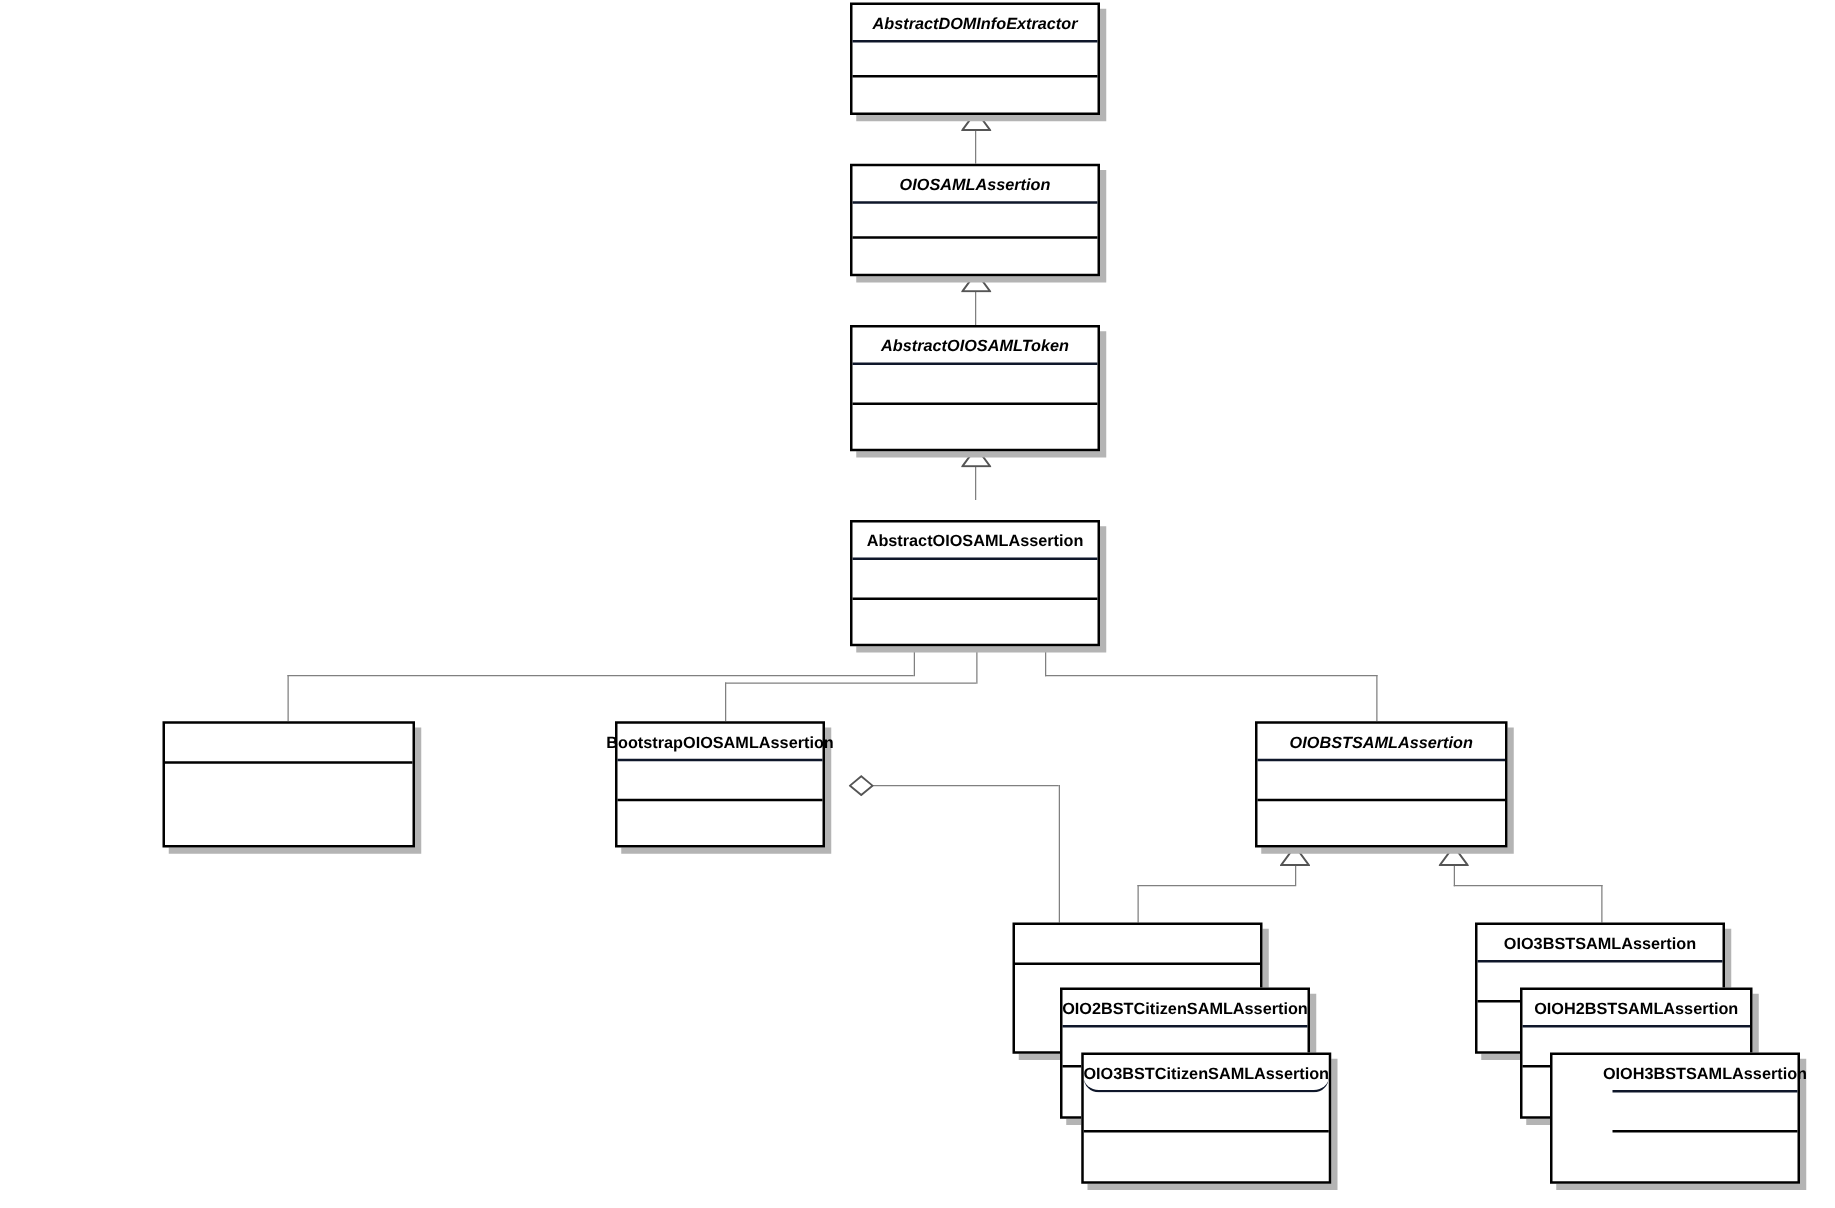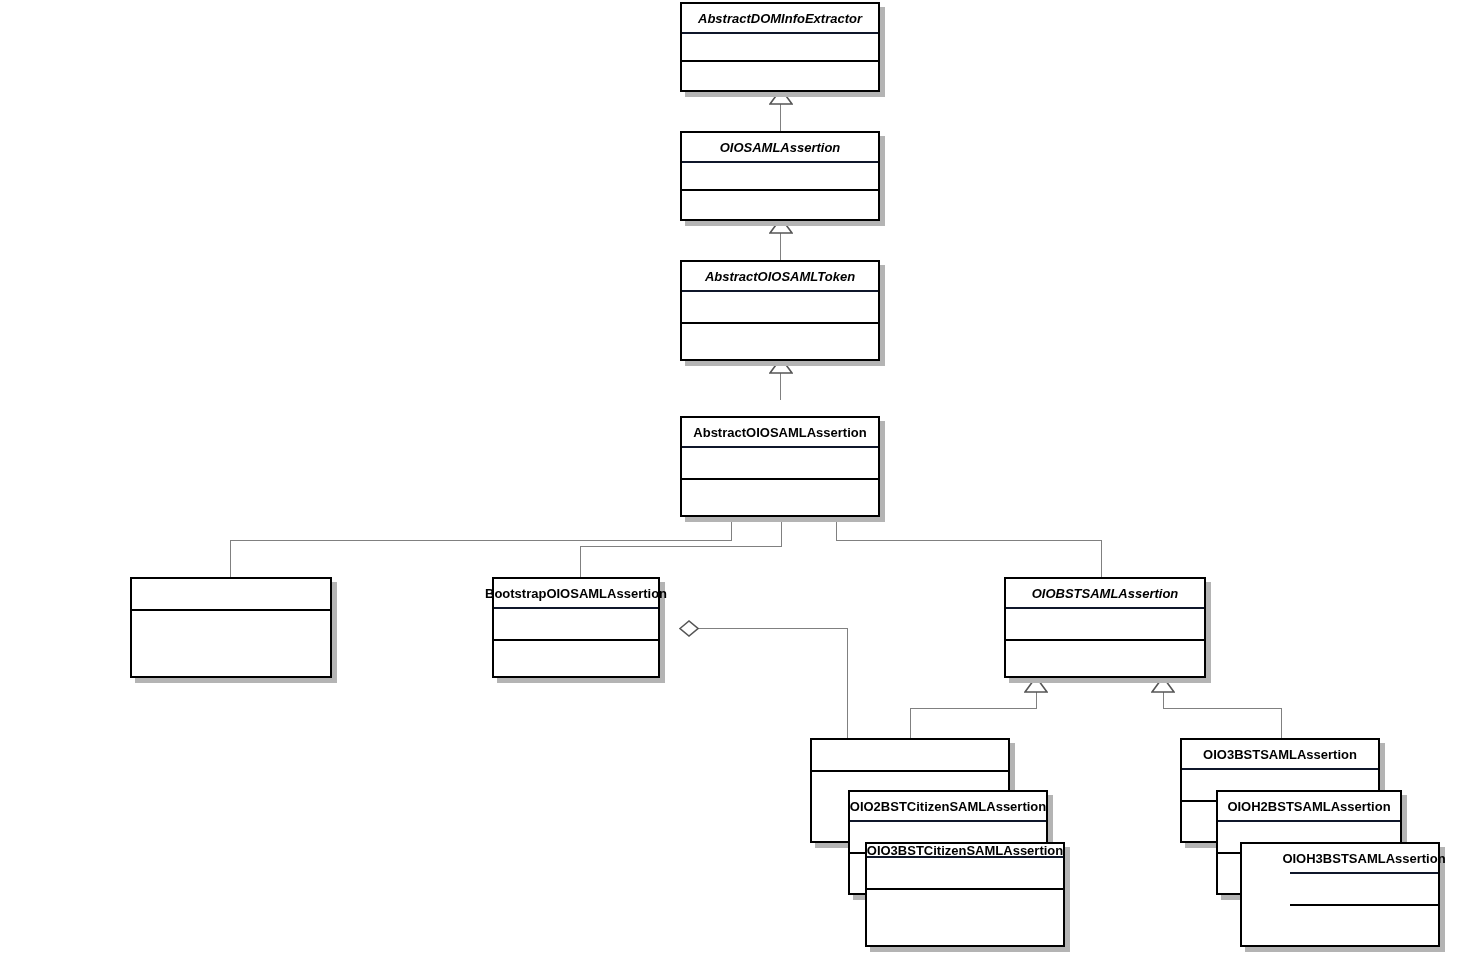--- a/index.html
+++ b/index.html
@@ -208,21 +208,21 @@
     <div class="uml-ops" style="height:39px;"></div>
   </div>
 
   <div class="uml-class" style="left:848px; top:790px; width:200px; height:105px; z-index:21;">
     <div class="uml-title" style="height:30px;">OIO2BSTCitizenSAMLAssertion</div>
     <div class="uml-attrs" style="height:32px;"></div>
     <div class="uml-ops" style="height:39px;"></div>
   </div>
 
   <div class="uml-class" style="left:865px; top:842px; width:200px; height:105px; z-index:22;">
-    <div class="uml-title" style="height:14px;">OIO3BSTCitizenSAMLAssertion</div>
+    <div class="uml-title" style="height:30px;border-radius:12px;">OIO3BSTCitizenSAMLAssertion</div>
     <div class="uml-attrs" style="height:32px;"></div>
     <div class="uml-ops" style="height:39px;"></div>
   </div>
 
   <div class="uml-class" style="left:1180px; top:738px; width:200px; height:105px; z-index:20;">
     <div class="uml-title" style="height:30px;">OIO3BSTSAMLAssertion</div>
     <div class="uml-attrs" style="height:32px;"></div>
     <div class="uml-ops" style="height:39px;"></div>
   </div>
 

